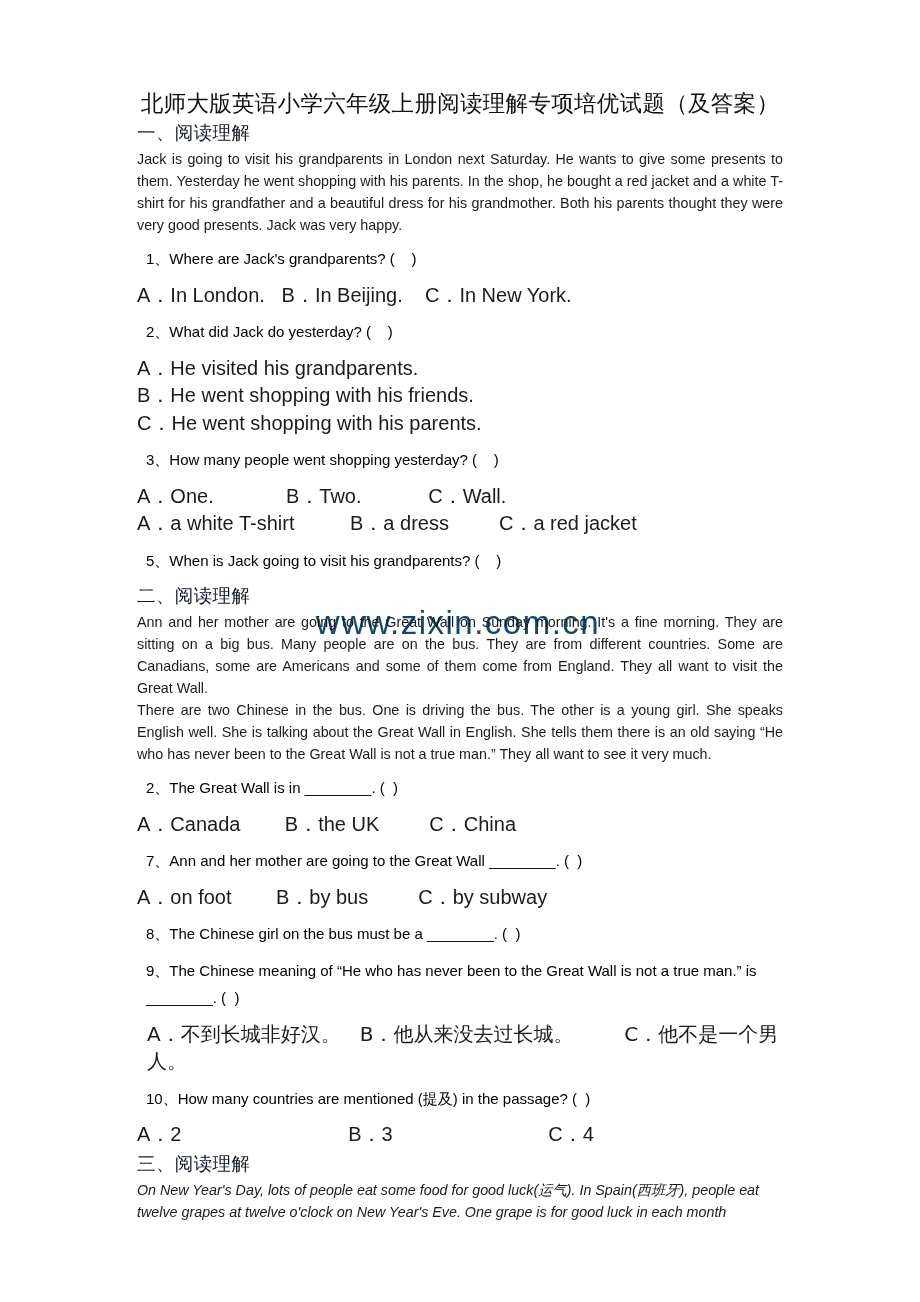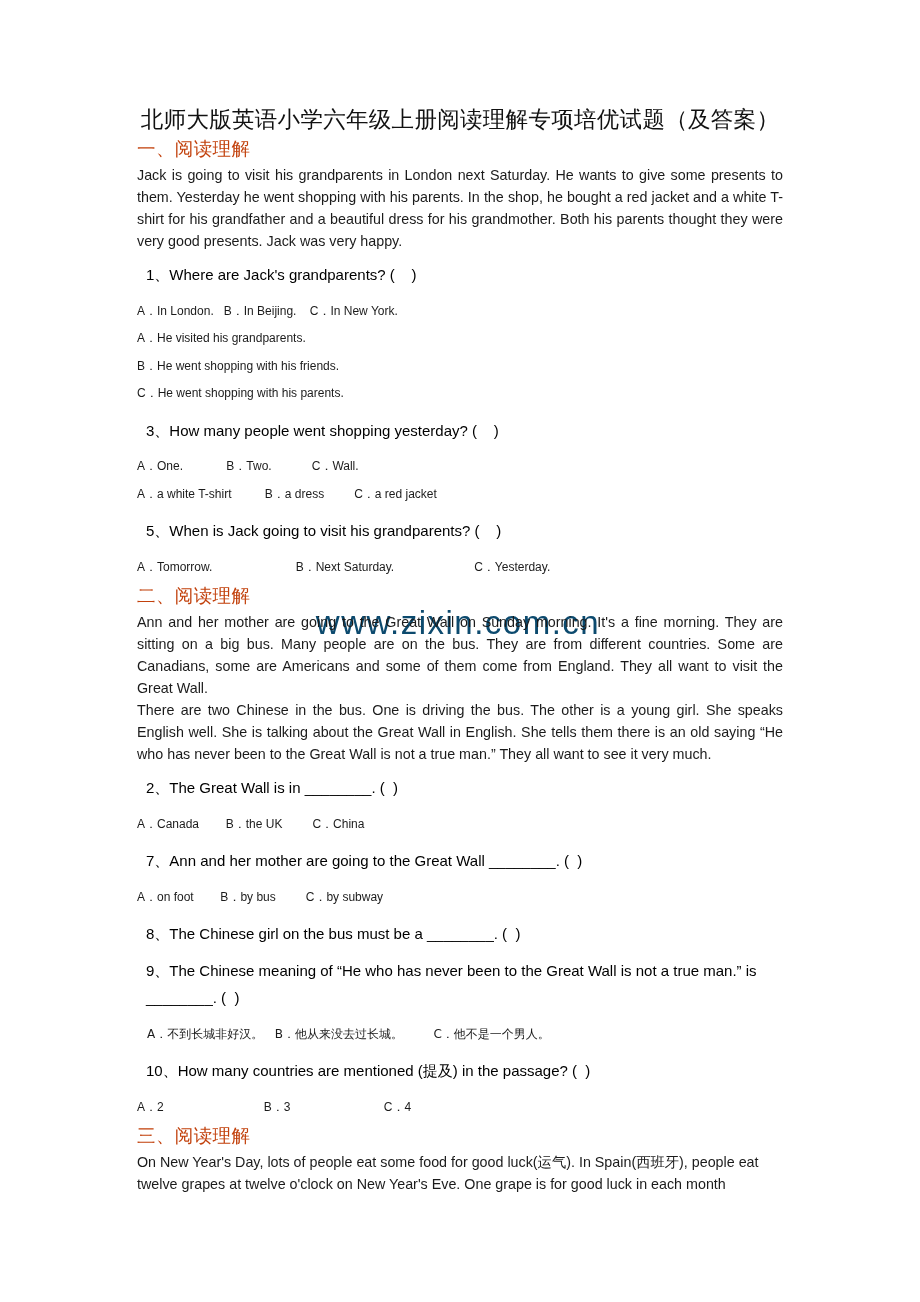--- a/index.html
+++ b/index.html
@@ -21,21 +21,21 @@
     position: absolute;
     left: 0;
     top: 0;
     width: 920px;
     height: 1302px;
   }
 
   .content {
     position: absolute;
     left: 137px;
-    top: 104px;
+    top: 88px;
     width: 646px;
   }
 
   
   .watermark {
     position: absolute;
     left: 208px;
     top: 604px;
     width: 500px;
     text-align: center;
@@ -64,48 +64,49 @@
     letter-spacing: 0.3px;
     margin: 0 0 1px 0;
     white-space: nowrap;
   }
 
   
   .section-head {
     font-family: "DejaVu Serif", "Liberation Serif", serif;
     font-size: 18.5px;
     line-height: 26px;
-    color: #c2410c;
+    color: #0f172a;
     margin: 2px 0 2px 0;
     letter-spacing: 0.4px;
   }
 
   
   .para {
     font-size: 14.3px;
     line-height: 22px;
     text-align: justify;
     text-justify: inter-word;
     margin: 0;
     color: #1b1b1b;
   }
   .para.last-line-left {
     text-align: left;
+    font-style: italic;
   }
 
   
   .q {
     font-size: 15px;
     line-height: 27.5px;
     margin: 9px;
     color: #000000;
     white-space: pre-wrap;
   }
   .opts {
-    font-size: 12px;
+    font-size: 20px;
     line-height: 27.5px;
     margin: 0;
     color: #1b1b1b;
     white-space: pre;
   }
   .opts.wrapok {
     white-space: pre-wrap;
     margin-left: 10px;
   }
   .cn {
@@ -122,31 +123,31 @@
   <div class="content layer">
 
     <div class="doc-title">北师大版英语小学六年级上册阅读理解专项培优试题（及答案）</div>
 
     <div class="section-head">一、阅读理解</div>
     <p class="para">Jack is going to visit his grandparents in London next Saturday. He wants to give some presents to them. Yesterday he went shopping with his parents. In the shop, he bought a red jacket and a white T-shirt for his grandfather and a beautiful dress for his grandmother. Both his parents thought they were very good presents. Jack was very happy.</p>
 
     <div class="q">1、Where are Jack's grandparents? (    )</div>
     <div class="opts">A．In London.   B．In Beijing.    C．In New York.</div>
 
+    <div class="q">2、What did Jack do yesterday? (    )</div>
     <div class="opts">A．He visited his grandparents.</div>
     <div class="opts">B．He went shopping with his friends.</div>
     <div class="opts">C．He went shopping with his parents.</div>
 
     <div class="q">3、How many people went shopping yesterday? (    )</div>
     <div class="opts">A．One.             B．Two.            C．Wall.</div>
 
     <div class="opts">A．a white T-shirt          B．a dress         C．a red jacket</div>
 
     <div class="q">5、When is Jack going to visit his grandparents? (    )</div>
-    <div class="opts">A．Tomorrow.                         B．Next Saturday.                        C．Yesterday.</div>
 
     <div class="section-head">二、阅读理解</div>
     <p class="para">Ann and her mother are going to the Great Wall on Sunday morning. It's a fine morning. They are sitting on a big bus. Many people are on the bus. They are from different countries. Some are Canadians, some are Americans and some of them come from England. They all want to visit the Great Wall.</p>
     <p class="para">There are two Chinese in the bus. One is driving the bus. The other is a young girl. She speaks English well. She is talking about the Great Wall in English. She tells them there is an old saying “He who has never been to the Great Wall is not a true man.” They all want to see it very much.</p>
 
     <div class="q">2、The Great Wall is in ________. (  )</div>
     <div class="opts">A．Canada        B．the UK         C．China</div>
 
     <div class="q">7、Ann and her mother are going to the Great Wall ________. (  )</div>
     <div class="opts">A．on foot        B．by bus         C．by subway</div>

